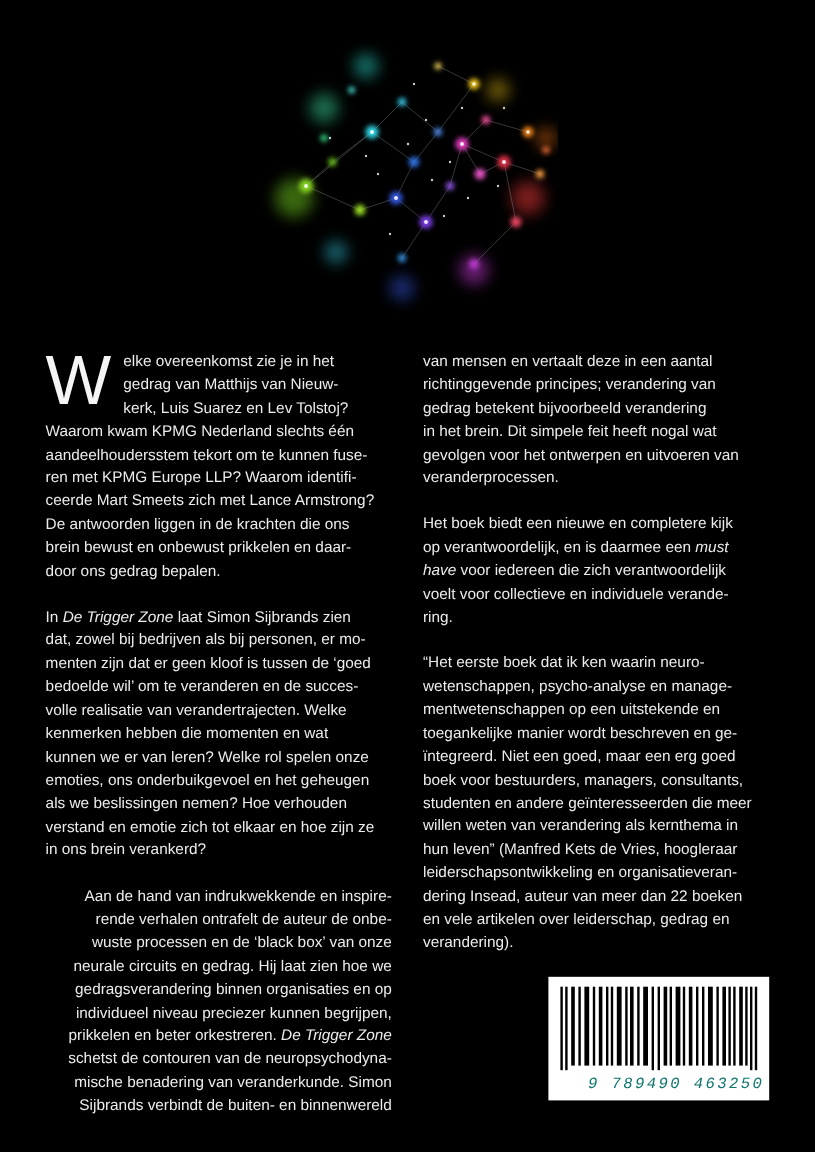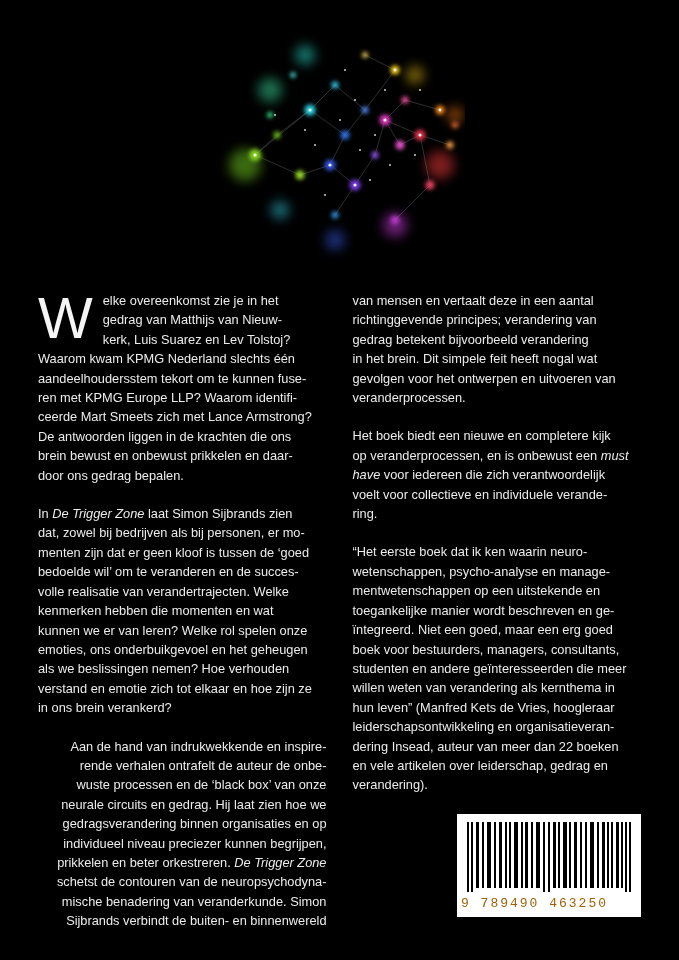--- a/index.html
+++ b/index.html
@@ -20,24 +20,25 @@
     float:left; white-space:normal;
     font-size:58px; line-height:50px; height:57px;
     padding:2px 10px 0 0; color:#f5f5f5;
   }
   .barcode {
     width:184px; margin:16px 0 0 auto;
     background:#fff; padding:8px 4px 4px;
   }
   .barcode svg { display:block; margin:0 auto; }
   .barcode-number {
-    text-align:left; color:#a16207;
+    text-align:right; color:#0f766e;
     font-family:"Liberation Mono", monospace;
     font-size:13px; letter-spacing:2px; padding-top:2px;
     white-space:pre;
+    font-style:italic;
   }
 </style>
 </head>
 <body>
 
 <div class="cover">
 
   <div class="art-wrap">
     <svg width="250" height="250" viewBox="0 0 250 250">
       <defs>
@@ -175,21 +176,21 @@
     </div>
 
     <div class="col">
       <p class="para"><span>van mensen en vertaalt deze in een aantal
 richtinggevende principes; verandering van
 gedrag betekent bijvoorbeeld verandering
 in het brein. Dit simpele feit heeft nogal wat
 gevolgen voor het ontwerpen en uitvoeren van
 veranderprocessen.</span></p>
       <p class="para"><span>Het boek biedt een nieuwe en completere kijk
-op veranderprocessen, en is onbewust een </span><i>must
+op verantwoordelijk, en is daarmee een </span><i>must
 have</i><span> voor iedereen die zich verantwoordelijk
 voelt voor collectieve en individuele verande-
 ring.</span></p>
       <p class="para"><span>“Het eerste boek dat ik ken waarin neuro-
 wetenschappen, psycho-analyse en manage-
 mentwetenschappen op een uitstekende en
 toegankelijke manier wordt beschreven en ge-
 ïntegreerd. Niet een goed, maar een erg goed
 boek voor bestuurders, managers, consultants,
 studenten en andere geïnteresseerden die meer

